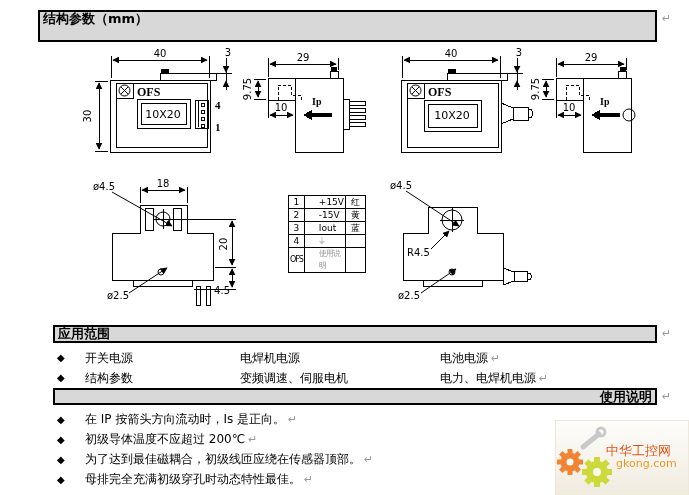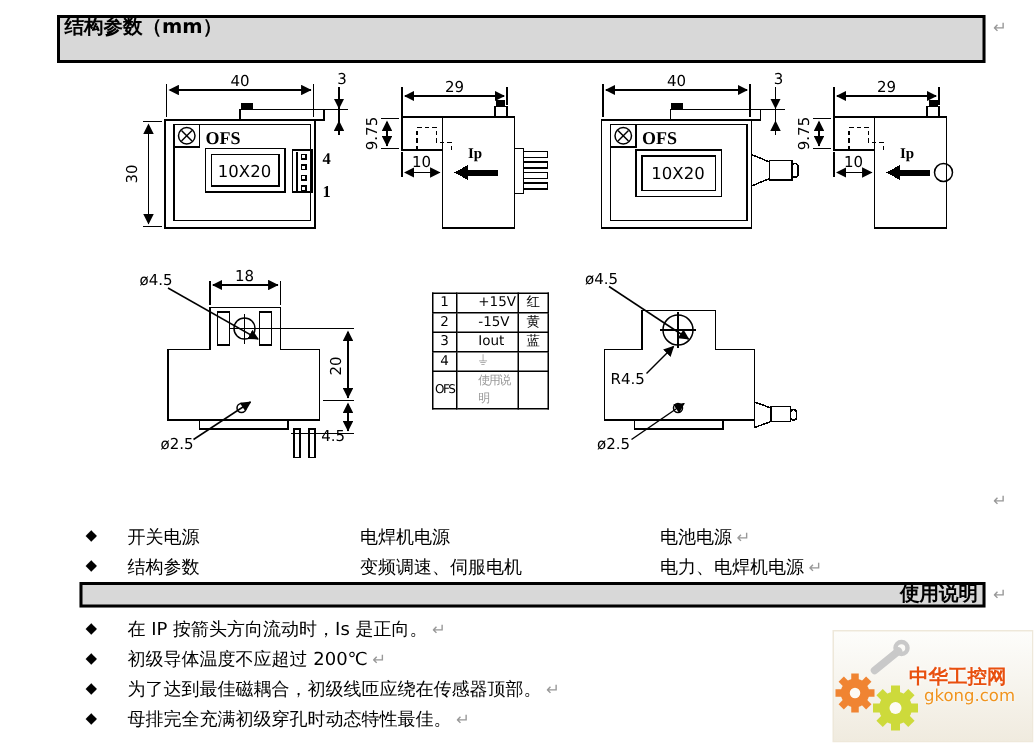--- a/index.html
+++ b/index.html
@@ -34,21 +34,21 @@
   .listrow .col0{position:absolute;left:85px;}
   .listrow .col1{position:absolute;left:240px;text-align:center;}
   .listrow .col2{position:absolute;left:440px;}
   .usagerow{position:absolute;left:0;height:15px;font-size:12px;line-height:15px;white-space:nowrap;}
   .usagerow .bullet{position:absolute;left:57px;font-size:10px;}
   .usagerow .utext{position:absolute;left:85px;}
   .usagerow .pilcrow{position:static;display:inline;}
   .watermark{position:absolute;left:555px;top:420px;width:134px;height:75px;
              background:linear-gradient(180deg,var(--wm-top),var(--wm-bottom));
              border:1px solid #eee8da;box-sizing:border-box;}
-  .watermark .site-name{position:absolute;left:50px;top:21px;font-size:13px;font-weight:bold;
+  .watermark .site-name{position:absolute;left:50px;top:21px;font-size:13px;font-weight:normal;
              color:var(--logo-red);letter-spacing:0px;
              text-shadow:0 0 2px #fff,0 0 2px #fff;}
   .watermark .site-url{position:absolute;left:60px;top:36px;font-size:11px;font-weight:normal;
              color:var(--logo-url);text-shadow:0 0 2px #fff;}
 </style>
 </head>
 <body>
 
 <div class="page">
 
@@ -251,20 +251,23 @@
       <td class="c3"></td>
     </tr>
     <tr>
       <td class="c1 small">OFS</td>
       <td class="c2 gray small">使用说明</td>
       <td class="c3"></td>
     </tr>
   </tbody>
     </table>
 
+  <div class="bar" style="left:53px;top:325px;width:604px;height:18px;">
+    <span>应用范围</span>
+  </div>
   <span class="pilcrow" style="left:662px;top:328px;">↵</span>
 
   <div class="listrow" style="top:351px;">
     <span class="bullet">◆</span>
     <span class="col0">开关电源</span>
     <span class="col1">电焊机电源</span>
     <span class="col2"><span>电池电源</span><span class="pilcrow inline">↵</span></span>
   </div>
   <div class="listrow" style="top:371px;">
     <span class="bullet">◆</span>

